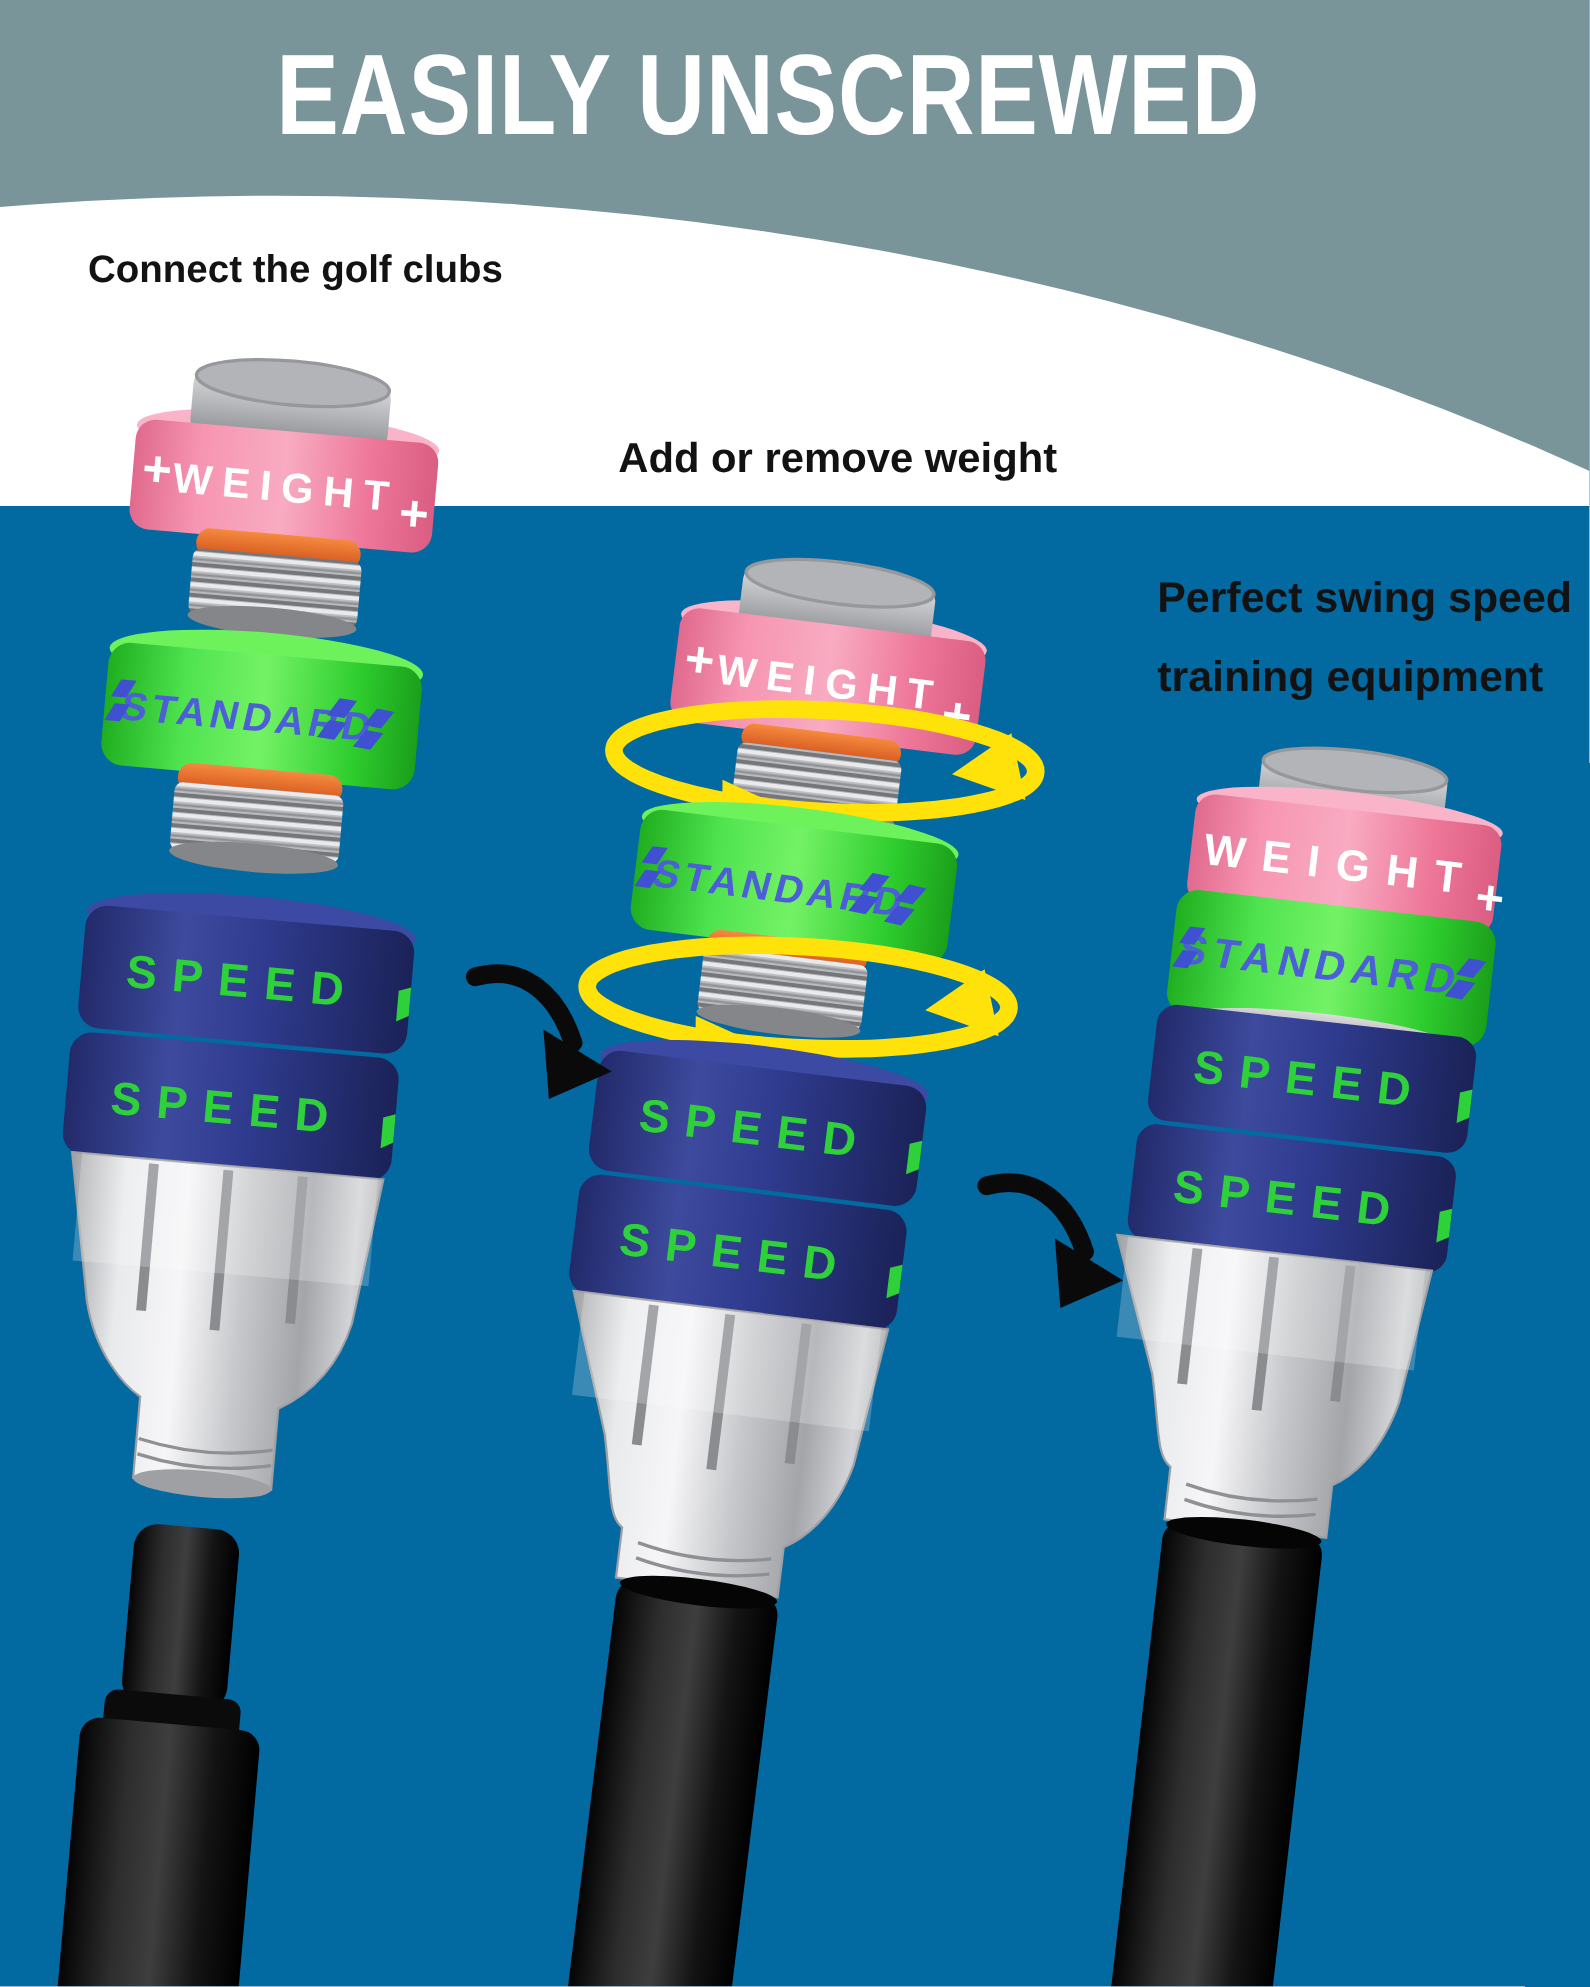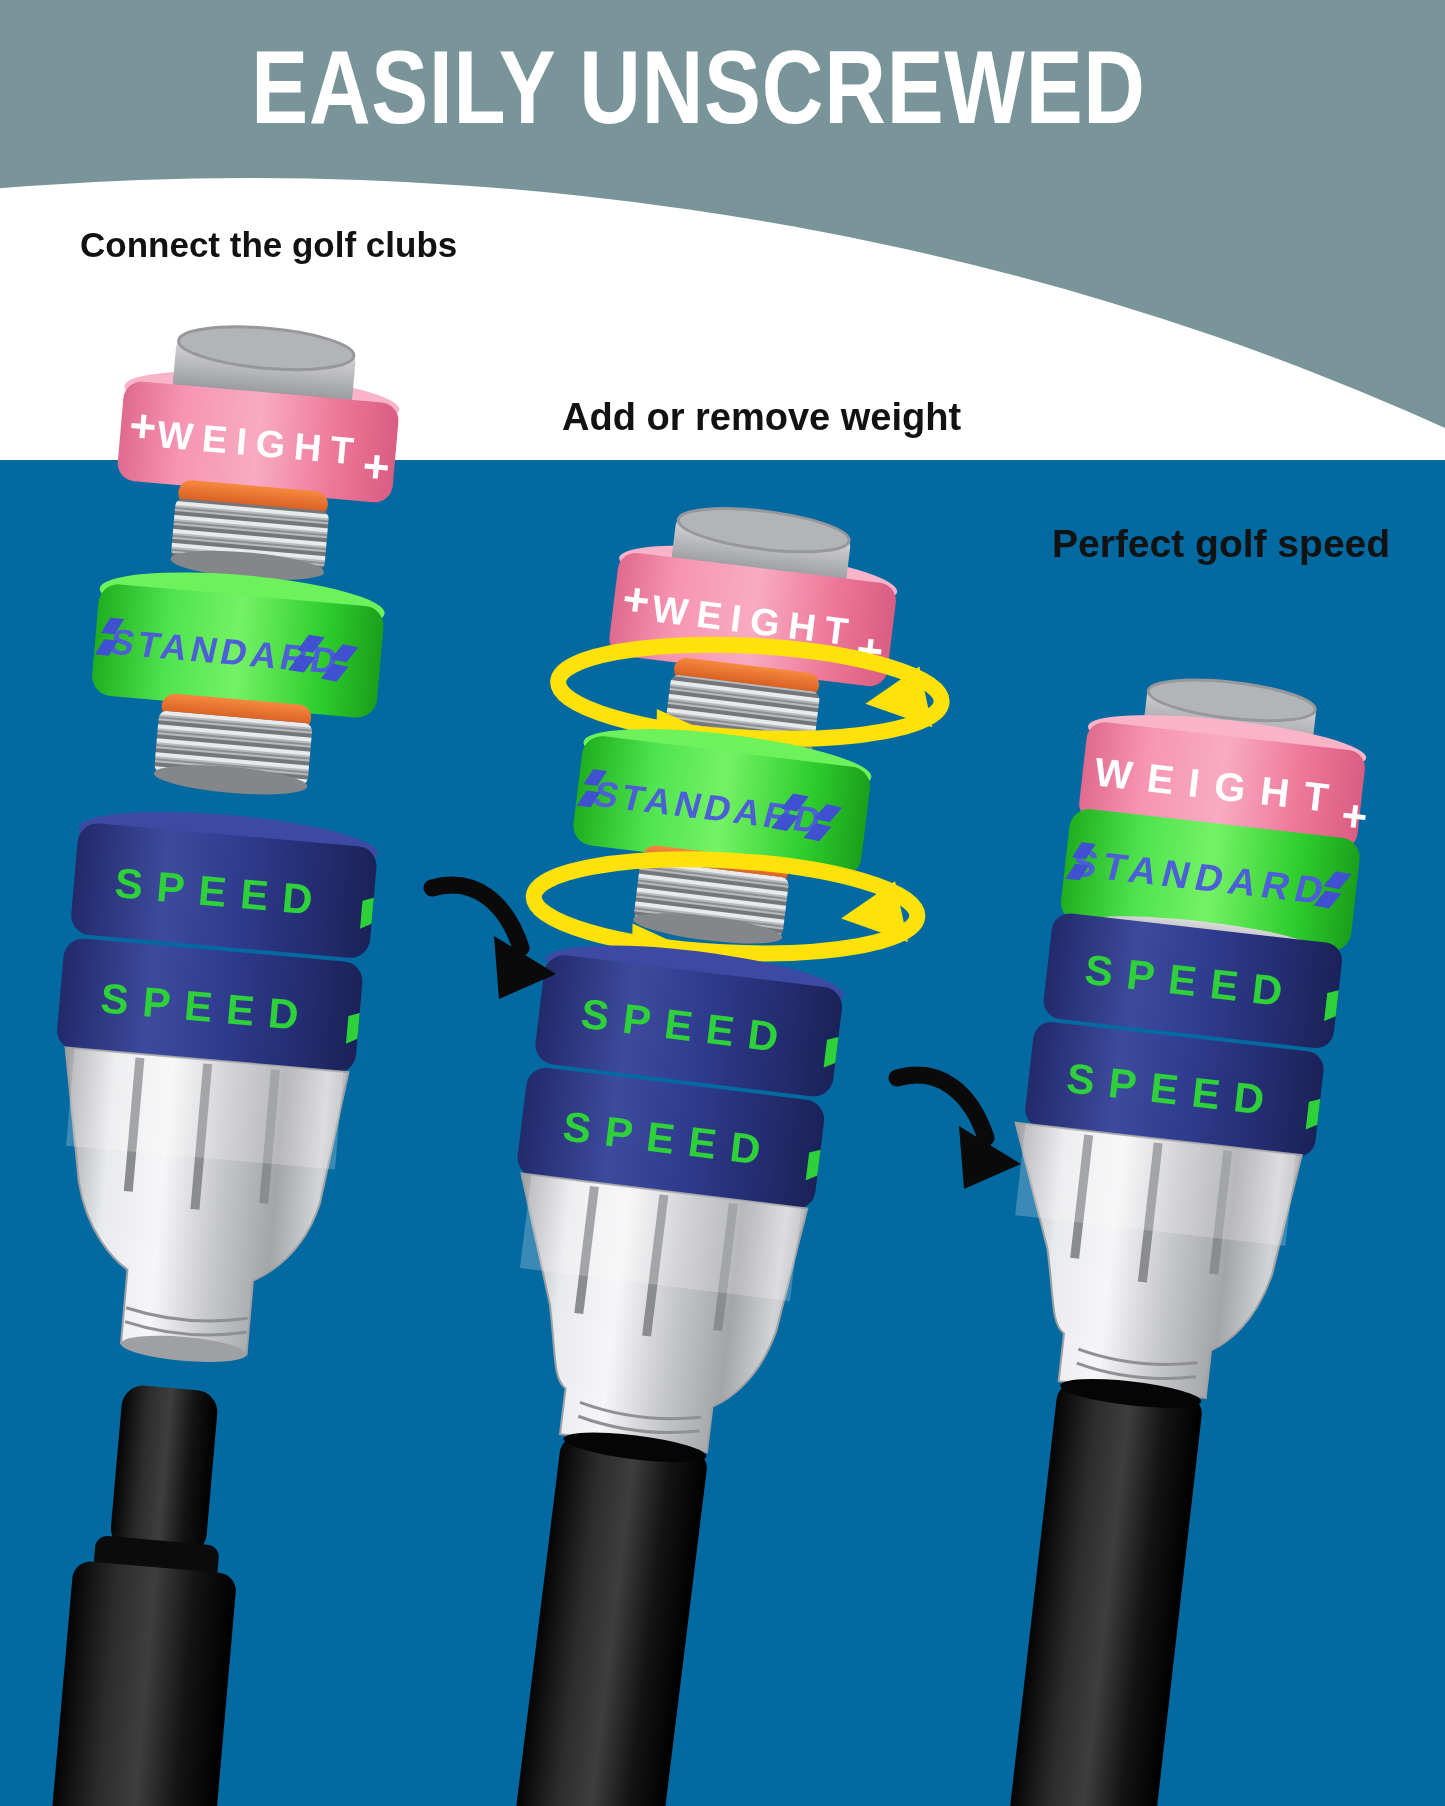--- a/index.html
+++ b/index.html
@@ -25,21 +25,22 @@
 
   <svg class="banner-svg" viewBox="0 0 1445 460" aria-hidden="true">
     <rect x="0" y="0" width="1445" height="460" fill="#7a959a"></rect>
     <ellipse cx="250" cy="1816" rx="2250" ry="1638" fill="#ffffff"></ellipse>
   </svg>
   <div class="banner-title">EASILY UNSCREWED</div>
 
   <div class="caption caption-2">Add or remove weight</div>
   <div class="caption caption-1">Connect the golf clubs</div>
   <div class="caption caption-3">
-    <div>Perfect golf speed</div>
+    <div>Perfect swing speed</div>
+    <div>training equipment</div>
   </div>
 
   <svg class="art" viewBox="0 0 1445 1806" aria-hidden="true">
     <defs>
       <linearGradient id="silvH" x1="0" y1="0" x2="1" y2="0">
         <stop offset="0" stop-color="#9fa0a4"></stop>
           <stop offset="0.18" stop-color="#e9eaec"></stop>
         <stop offset="0.38" stop-color="#f6f6f8"></stop>
           <stop offset="0.58" stop-color="#c7c8cb"></stop>
         <stop offset="0.78" stop-color="#a4a5a9"></stop>

